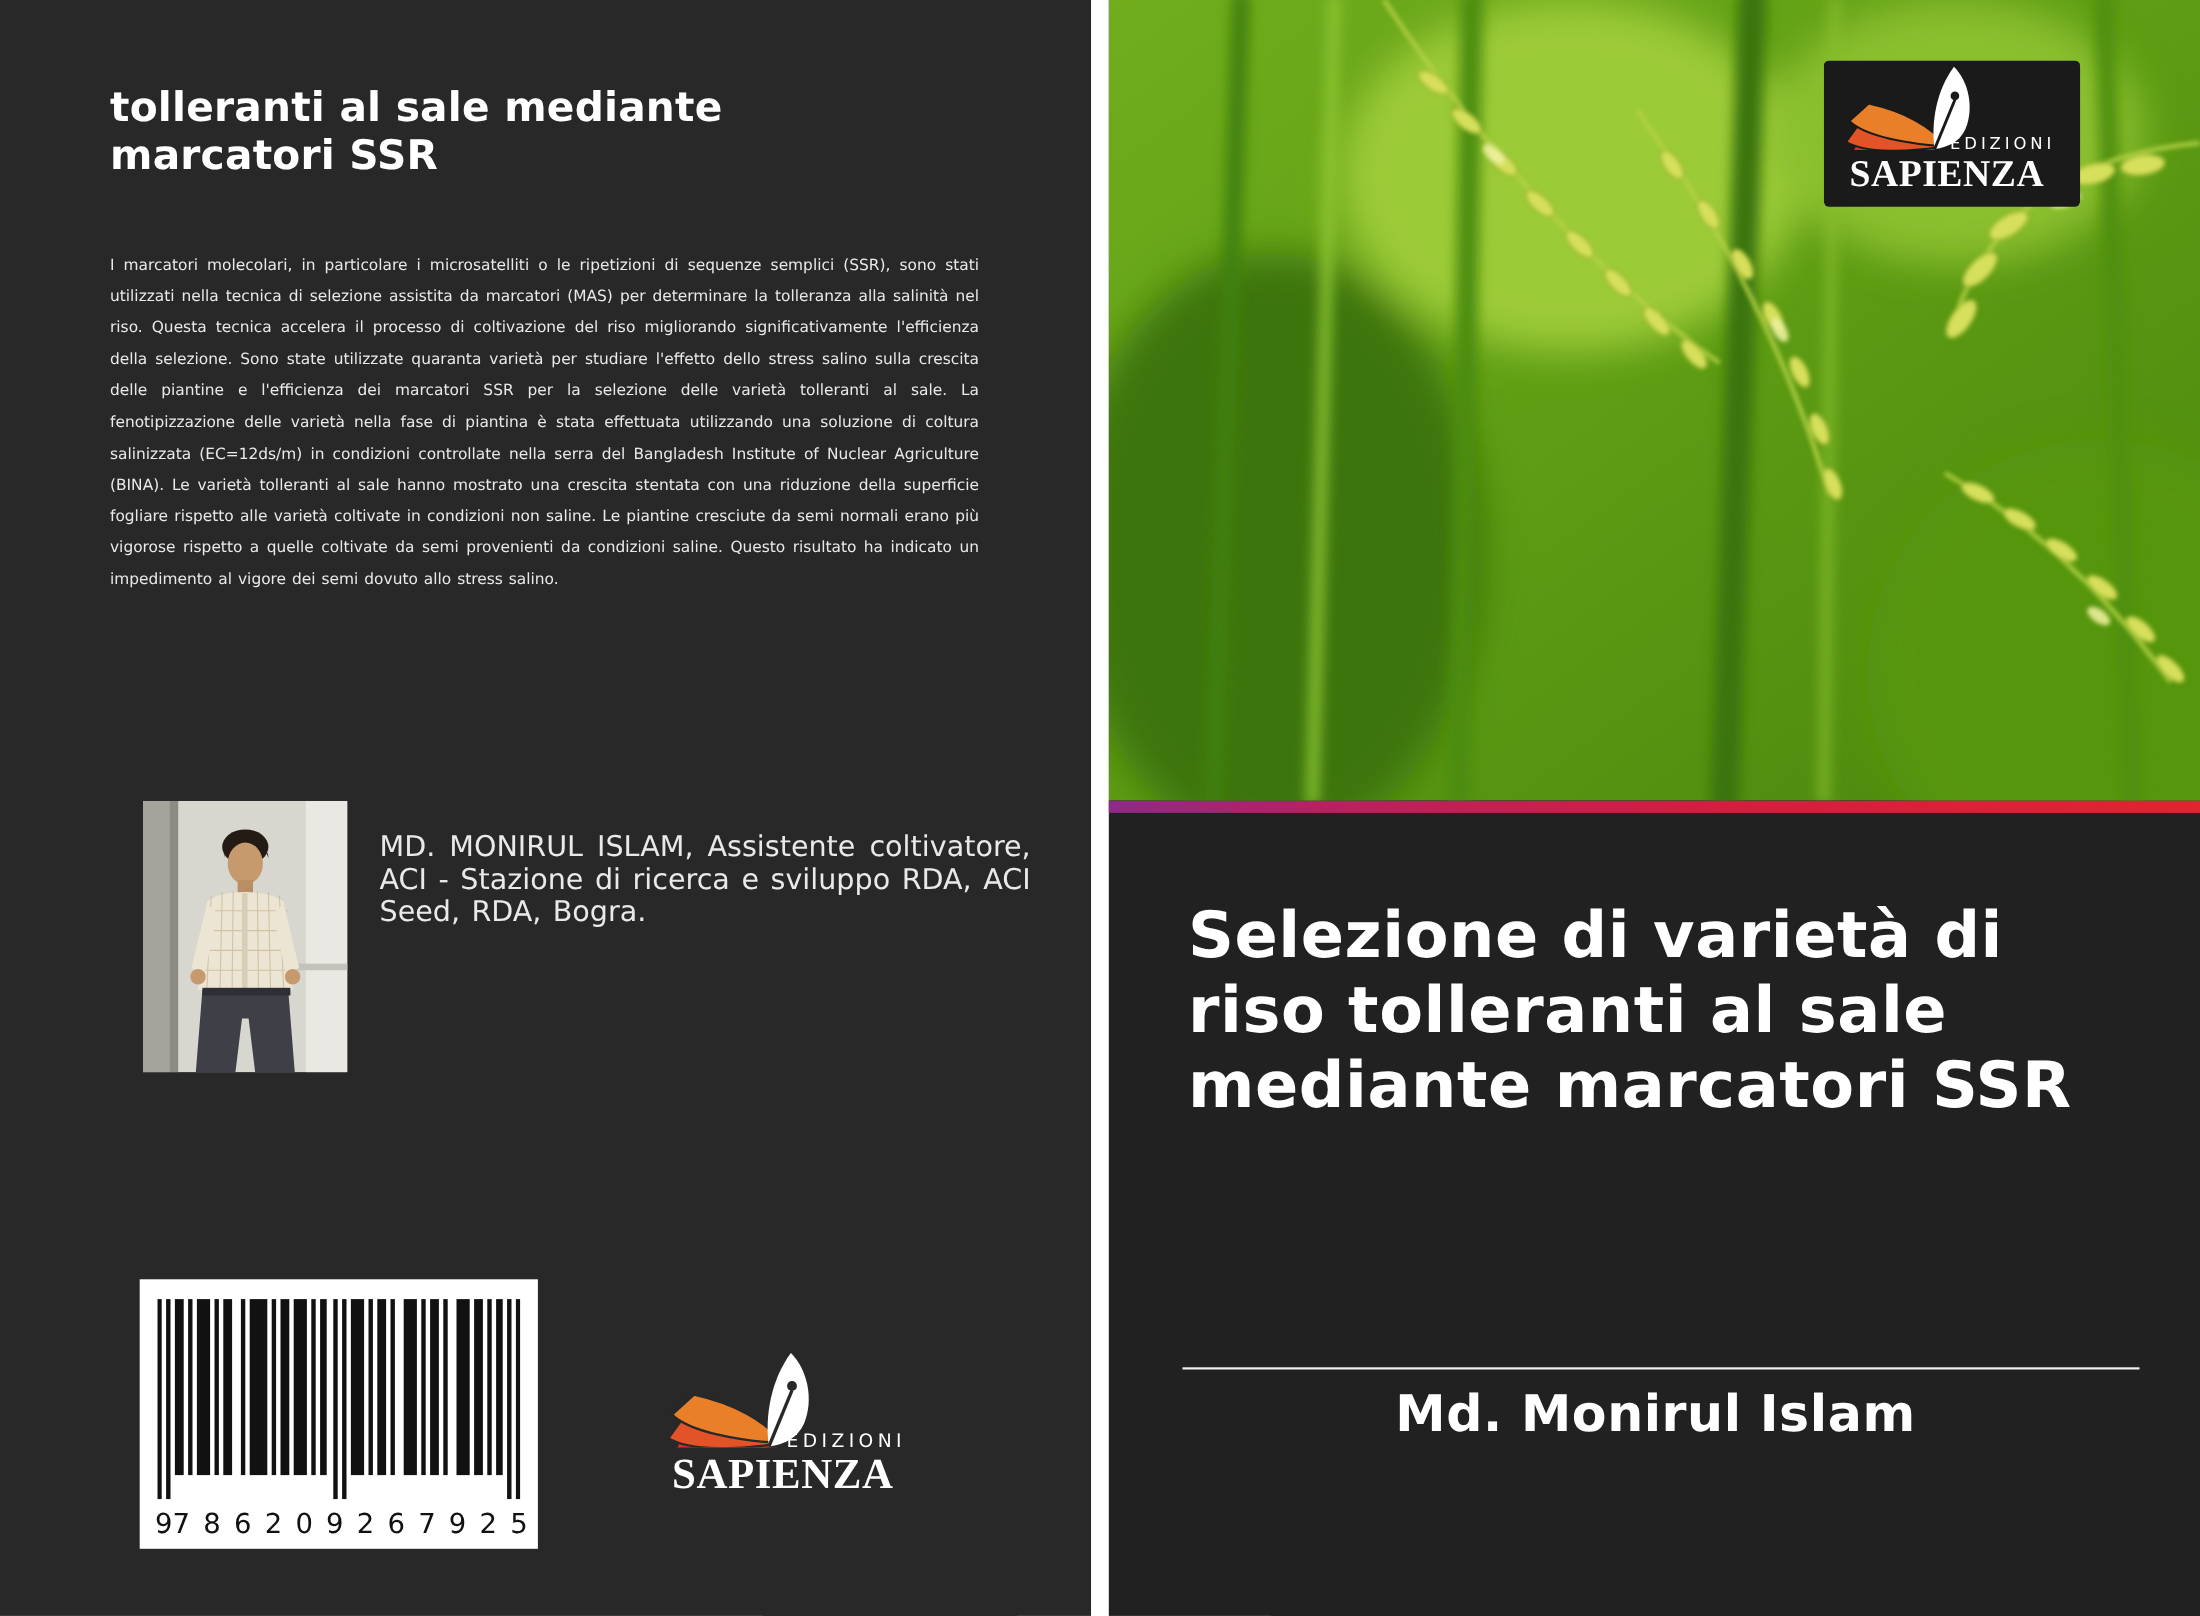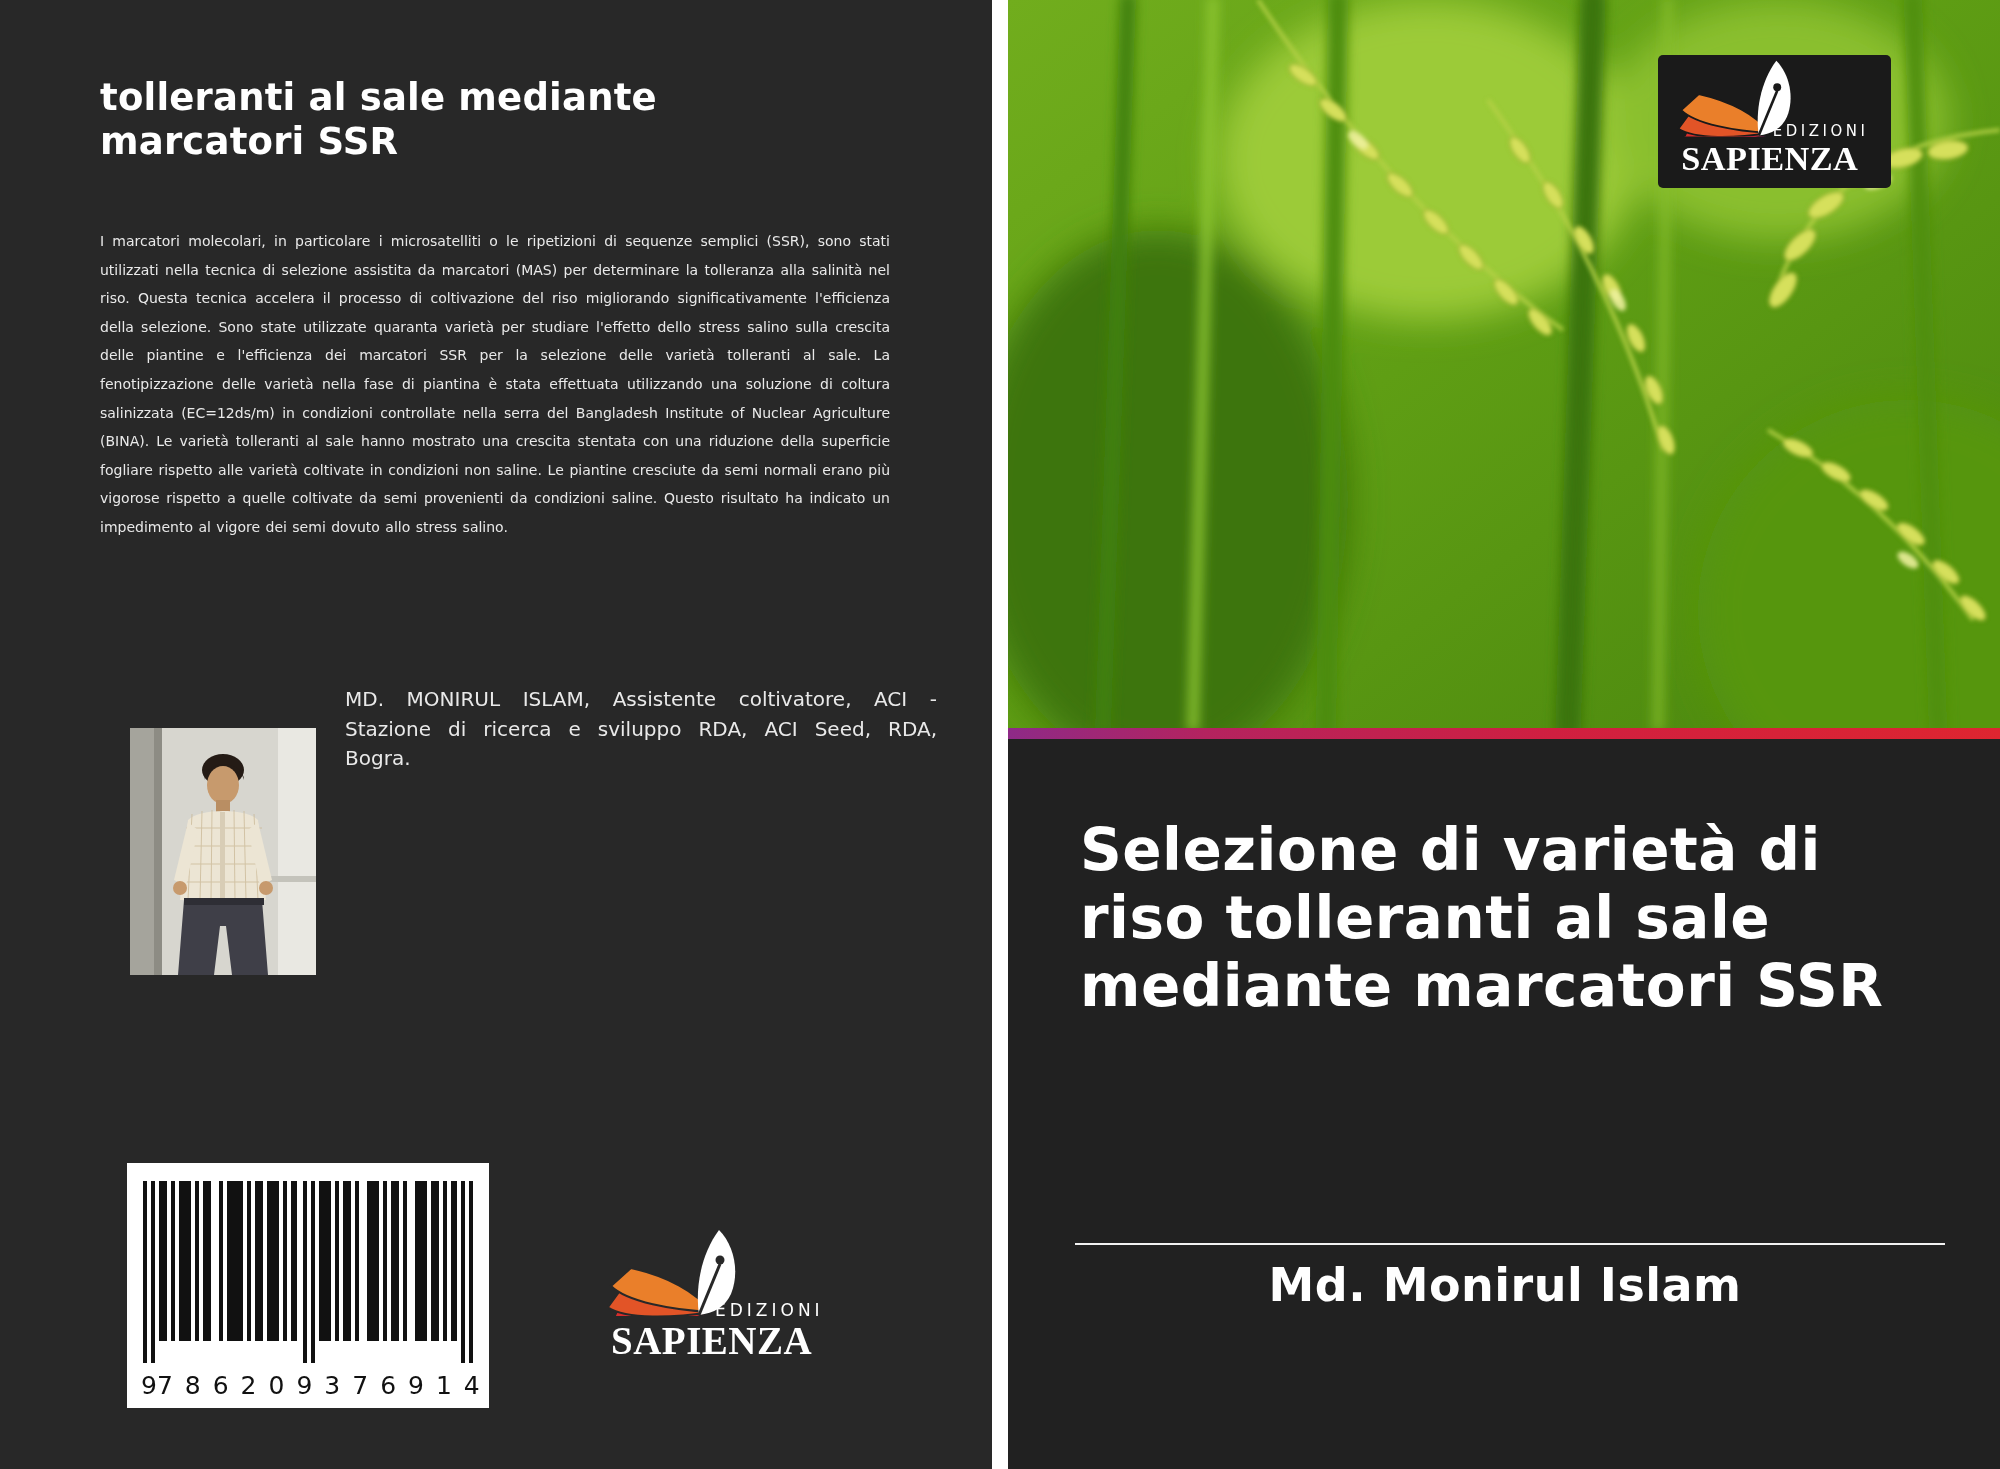--- a/index.html
+++ b/index.html
@@ -7,22 +7,22 @@
   .spread{position:relative;width:2000px;height:1469px;background:#ffffff;overflow:hidden;}
 
   
   .back-cover{position:absolute;left:0;top:0;width:992px;height:1469px;background:#282828;}
   .back-title{position:absolute;left:100px;top:76px;width:720px;color:#ffffff;
               font-size:37px;font-weight:bold;line-height:44px;letter-spacing:.2px;}
   .back-body{position:absolute;left:100px;top:227px;width:790px;color:#e9e9e9;
              font-size:14px;line-height:28.6px;text-align:justify;word-spacing:1px;}
   .author-photo{position:absolute;left:130px;top:728px;width:186px;height:247px;overflow:hidden;}
   .author-photo svg{display:block;width:100%;height:100%;}
-  .author-bio{position:absolute;left:345px;top:685px;width:592px;color:#e9e9e9;
-              font-size:20px;line-height:29.5px;text-align:justify;word-spacing:2px;}
+  .author-bio{position:absolute;left:345px;top:756px;width:592px;color:#e9e9e9;
+              font-size:26px;line-height:29.5px;text-align:justify;word-spacing:2px;}
 
   
   .barcode{position:absolute;left:127px;top:1163px;width:362px;height:245px;background:#ffffff;}
   .barcode svg{position:absolute;left:16px;top:18px;width:330px;height:182px;}
   .barcode-digits{position:absolute;left:14px;right:14px;bottom:8px;display:flex;
                   justify-content:space-between;align-items:baseline;color:#111;
                   font-size:25px;font-family:"DejaVu Sans","Liberation Sans",sans-serif;}
   .barcode-digits .grp{letter-spacing:12px;text-align:center;}
 
   
@@ -132,21 +132,21 @@
         <rect x="272" width="12" height="160"></rect>
           <rect x="288" width="8" height="160"></rect>
         <rect x="300" width="4" height="160"></rect>
           <rect x="308" width="6" height="160"></rect>
         <rect x="318" width="4" height="182"></rect>
           <rect x="326" width="4" height="182"></rect>
       </svg>
       <div class="barcode-digits">
         <span class="first">9</span>
         <span class="grp">786209</span>
-        <span class="grp">376914</span>
+        <span class="grp">267925</span>
       </div>
     </div>
 
     <div class="logo logo-back">
       <svg class="fanpen" viewBox="0 0 136 88">
         <g>
           <g transform="rotate(-48 104 84)">
               <path d="M104,84 C66,82 20,74 4,58 L24,40 C60,48 90,64 104,84 Z" fill="#7d2d86" stroke="#282828" stroke-width="2"></path>
             </g>
           <g transform="rotate(-36 104 84)">

